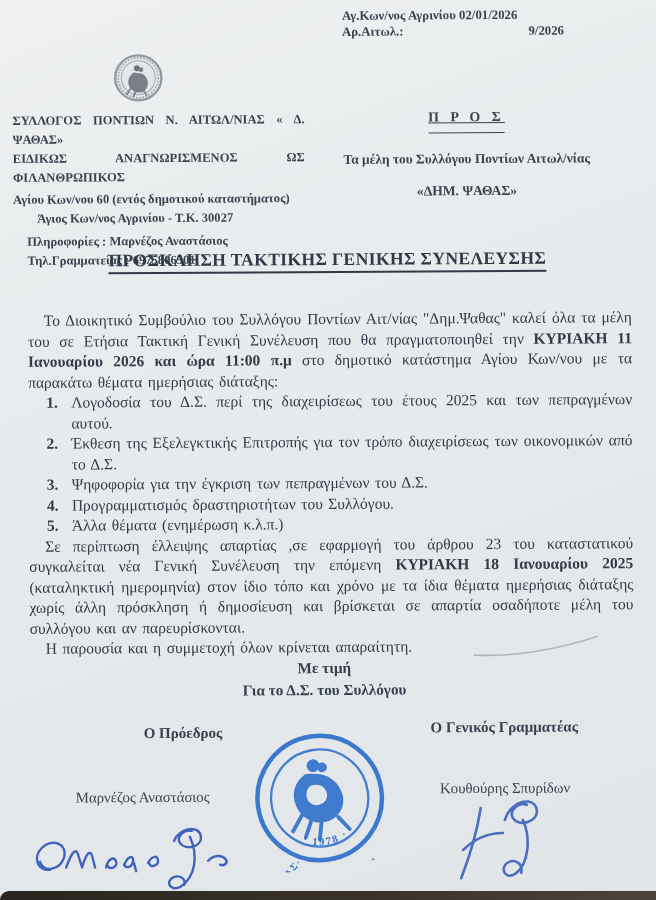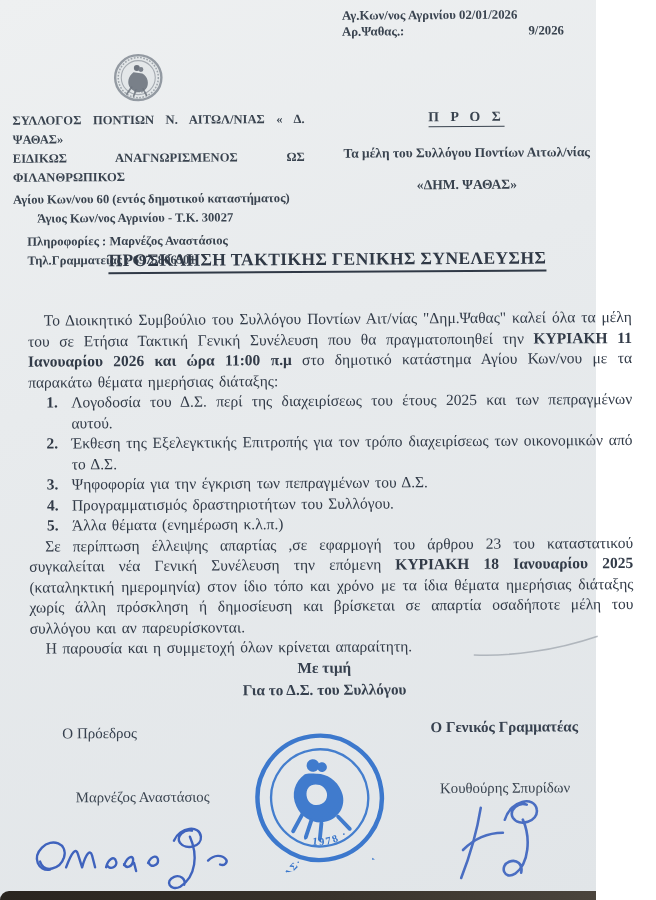--- a/index.html
+++ b/index.html
@@ -1,18 +1,18 @@
 <!DOCTYPE html>
 <html><head>
 <meta charset="utf-8">
 <style>
   html,body{margin:0;padding:0;}
   body{width:656px;height:900px;overflow:hidden;
        font-family:"Liberation Serif","DejaVu Serif",serif;}
-  .page{position:relative;width:596px;height:900px;
+  .page{position:relative;width:656px;height:900px;
         background:linear-gradient(160deg,#eef0f1 0%,#e8ebed 38%,#e1e5e8 100%);
         color:#333b48;}
   .tilt{position:absolute;inset:0;transform:rotate(-0.35deg);transform-origin:50% 40%;}
   .abs{position:absolute;}
   .b{font-weight:bold;}
   
   .dateblock{left:344px;top:8px;width:222px;font-size:12.8px;font-weight:bold;
              color:#3a4450;line-height:16px;}
   .proto{display:flex;justify-content:space-between;}
   
@@ -20,40 +20,40 @@
        color:#39434f;line-height:19px;}
   .jl{text-align:justify;text-align-last:justify;width:292px;}
   .org .addr1{margin-top:3px;}
   .org .addr2{padding-left:24px;}
   .org .info{margin-top:4px;padding-left:14px;}
   .org .phone{padding-left:14px;}
   
   .recipient{left:340px;top:110px;width:256px;text-align:center;font-weight:bold;
              color:#39434f;font-size:13.5px;}
   .recipient .hd{display:inline-block;font-size:13.8px;letter-spacing:4px;
-                 border-bottom:1.6px solid #39434f;padding-bottom:1px;}
+                 border-bottom:1.6px solid #39434f;padding-bottom:7px;text-decoration:underline;}
   .recipient .l1{margin-top:18px;font-size:13.4px;}
   .recipient .l2{margin-top:16px;font-size:13.6px;}
   
   .title{left:0;top:249px;width:656px;text-align:center;}
   .title span{display:inline-block;font-size:17.5px;font-weight:bold;color:#303946;
               letter-spacing:.4px;border-bottom:2.2px solid #303946;padding-bottom:1px;}
   
   .bodytext{left:28px;top:309px;width:604px;font-size:15.5px;line-height:20.5px;
             text-align:justify;color:#323b48;word-spacing:1.6px;}
   .bodytext p{margin:0;text-indent:16px;}
   ol.agenda{list-style:none;margin:0;padding:0 0 0 18px;}
   ol.agenda li{display:flex;}
   ol.agenda .num{font-weight:bold;width:25px;flex:0 0 25px;}
   ol.agenda .txt{flex:1;text-align:justify;}
   
   .closing{left:0;top:657px;width:645px;text-align:center;font-weight:bold;
            color:#36404e;font-size:15.2px;line-height:22px;}
   
-  .sig-title-left{left:60px;top:724px;width:160px;text-align:left;font-weight:normal;
+  .sig-title-left{left:60px;top:724px;width:160px;text-align:right;font-weight:bold;
                   font-size:15px;color:#36404e;}
   .sig-title-right{left:407px;top:720px;width:190px;text-align:center;font-weight:bold;
                    font-size:15px;color:#36404e;}
   .sig-name-left{left:40px;top:788px;width:200px;text-align:center;
                  font-size:14.8px;color:#3a4450;}
   .sig-name-right{left:415px;top:781px;width:175px;text-align:center;
                   font-size:14.8px;color:#3a4450;}
   
   .scan-edge{position:absolute;left:0;right:0;bottom:0;height:9px;
              background:linear-gradient(90deg,#29241f,#38322b 55%,#4a443c);
@@ -62,21 +62,21 @@
 </style>
 </head>
 <body>
 
 <div class="page">
   <div class="tilt">
 
     <div class="abs dateblock">
       <div>Αγ.Κων/νος Αγρινίου 02/01/2026</div>
       <div class="proto">
-        <span>Αρ.Ψαθας.:</span>
+        <span>Αρ.Αιτωλ.:</span>
         <span>9/2026</span>
       </div>
     </div>
 
     <svg class="abs" style="left:104px;top:44px;" width="72" height="68" viewBox="0 0 100 100">
       <ellipse cx="50" cy="48" rx="34" ry="33" fill="#e3e6e8" stroke="#8a919a" stroke-width="3.5" opacity=".9"></ellipse>
       <circle cx="50" cy="48" r="25" fill="none" stroke="#959ba3" stroke-width="1.6" opacity=".8"></circle>
       <circle cx="50" cy="48" r="29.5" fill="none" stroke="#868d96" stroke-width="2.2" stroke-dasharray="2.5 2.2" opacity=".75"></circle>
       <circle cx="48" cy="34" r="4.4" fill="#6d747e"></circle>
       <circle cx="54" cy="36" r="3.6" fill="#7a818b"></circle>

